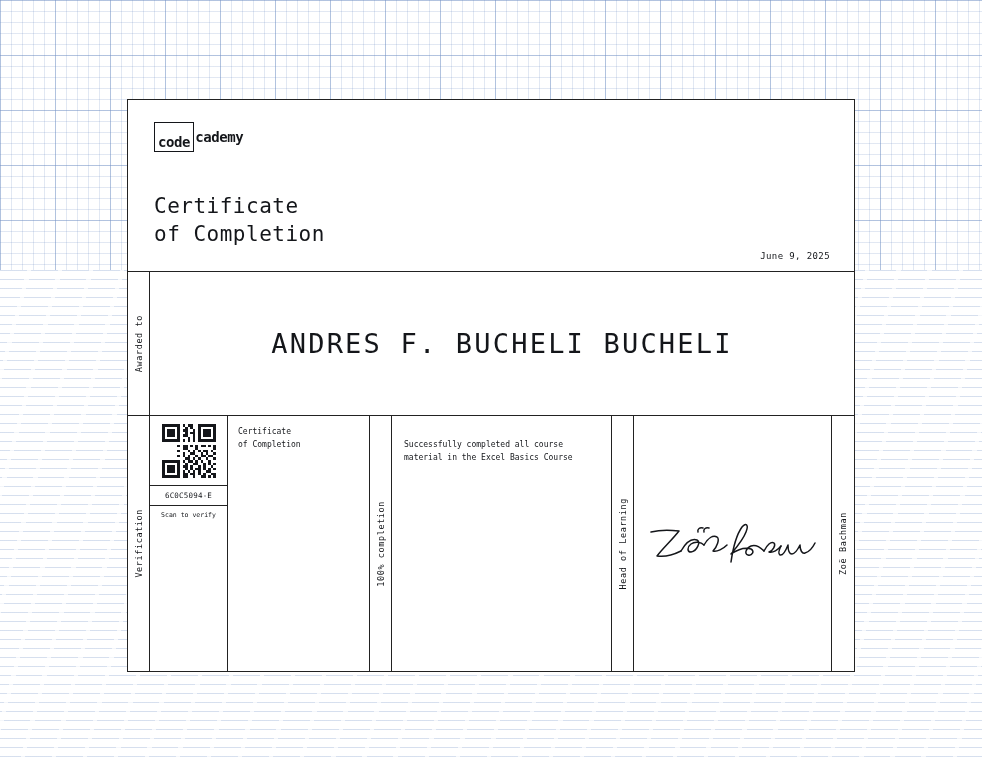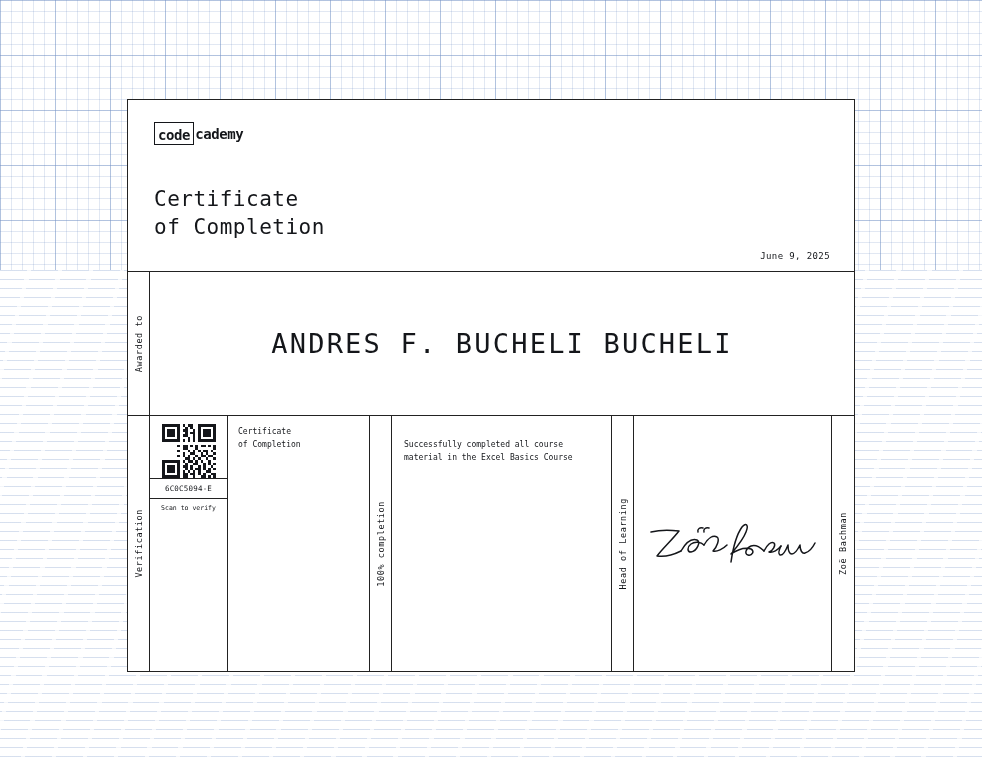--- a/index.html
+++ b/index.html
@@ -81,21 +81,21 @@
     display: inline-flex;
     align-items: center;
     font-family: "DejaVu Sans Mono", monospace;
     font-size: 14px;
     font-weight: bold;
     letter-spacing: -0.4px;
     color: #14161a;
   }
   .logo-box {
     border: 1.6px solid #14161a;
-    padding: 5px 3px 2px 3px;
+    padding: 12px 3px 2px 3px;
     line-height: 1;
   }
   .logo-rest {
     padding-left: 1px;
     line-height: 1;
   }
   .cert-title {
     margin-top: 40px;
     font-size: 21px;
     line-height: 28px;
@@ -186,20 +186,21 @@
     flex-direction: column;
     align-items: center;
     padding-top: 8px;
   }
   .qr {
     width: 54px;
     height: 54px;
     image-rendering: pixelated;
   }
   .qr-code-id {
+    margin-top: 7px;
     font-size: 7.5px;
     letter-spacing: 0.2px;
     color: #14161a;
     width: 100%;
     text-align: center;
     border-top: 1px solid #222222;
     padding-top: 5px;
   }
   .qr-scan {
     margin-top: 5px;

